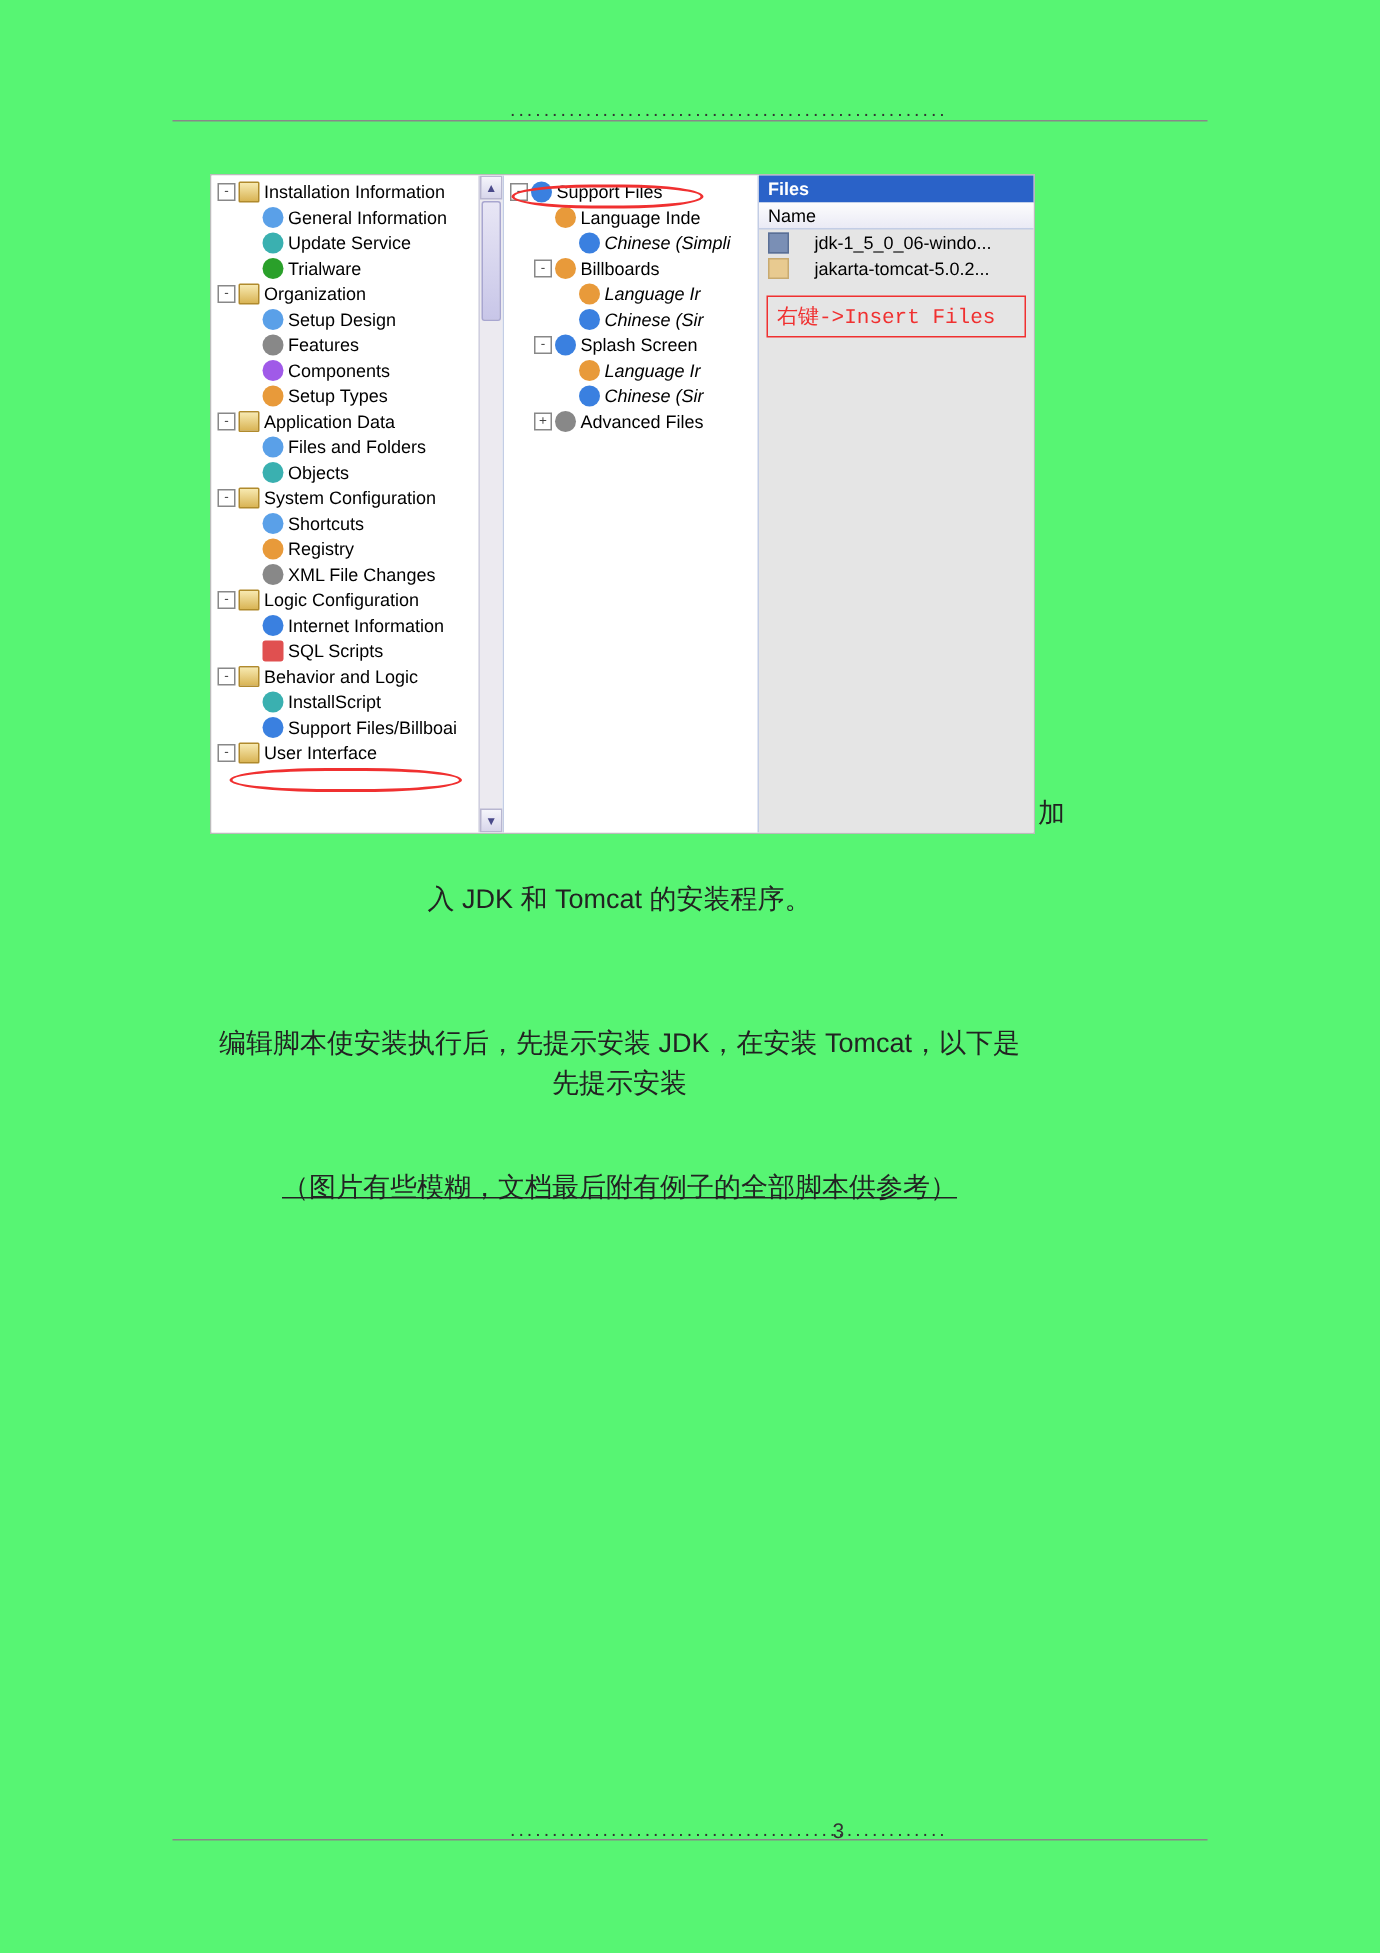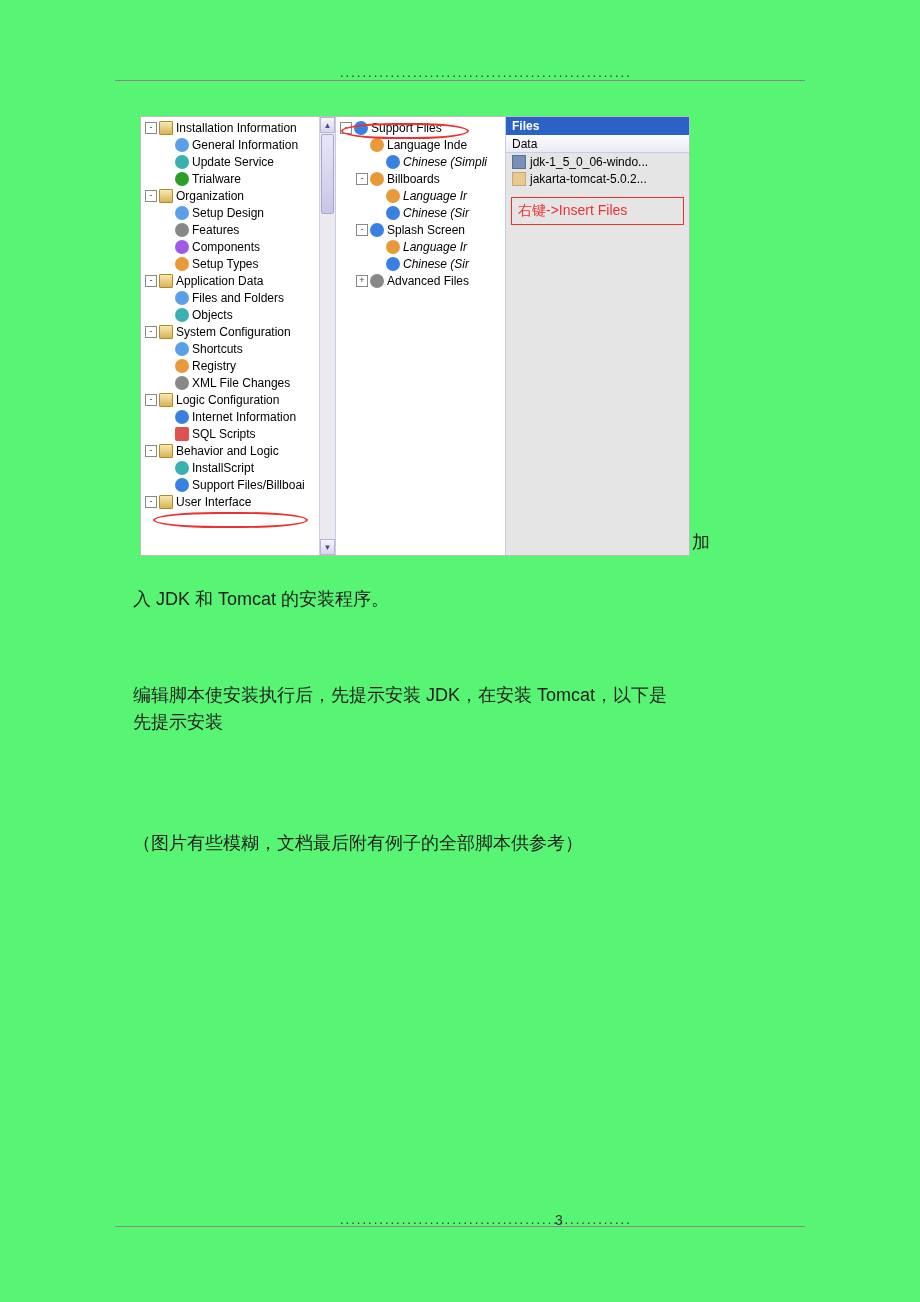--- a/index.html
+++ b/index.html
@@ -79,32 +79,32 @@
     border-bottom: 1px solid #c3cde5;
     padding: 2px 6px;
     height: 18px;
     background: linear-gradient(#fdfdfd, #eaeaf5);
     font-size: 12px;
   }
   .file-row {
     padding: 2px 6px;
     display: flex;
     align-items: center;
-    gap: 4px;
+    gap: 17px;
     height: 17px;
   }
   .file-icon {
     width: 14px; height: 14px;
     display: inline-block;
   }
   .annotation-box {
     margin: 10px 5px 0 5px;
     border: 1px solid #f03030;
     color: #f03030;
-    font-family: Liberation Sans, sans-serif;
+    font-family: Liberation Mono, monospace;
     font-size: 14px;
     padding: 4px 6px;
   }
   .tree-row {
     display: flex;
     align-items: center;
     height: 17px;
     white-space: nowrap;
     overflow: hidden;
     padding-left: 4px;
@@ -178,29 +178,30 @@
     border: 2px solid #f03030;
     border-radius: 50%/60%;
     pointer-events: none;
   }
   .body-text {
     position: absolute;
     left: 133px;
     font-size: 18px;
     color: #222;
     line-height: 2.6;
+    text-align: center;
   }
   .txt-inline-jia {
     top: 530px; left: 692px; position: absolute;
     font-size: 18px; color: #222;
   }
   .txt-1 { top: 576px; width: 560px; }
   .txt-2 { top: 672px; width: 560px; }
   .txt-3 { top: 699px; width: 560px; }
-  .txt-4 { top: 820px; width: 560px; }
+  .txt-4 { top: 768px; width: 560px; text-decoration: underline; }
   .jdk-icon { background: #7a8fb5; border: 1px solid #5a6f95; }
   .tomcat-icon { background: #e8ca90; border: 1px solid #c8aa70; }
 </style>
 </head>
 <body>
 
 <div class="page-rule-top"></div>
 <div class="dots-top">....................................................</div>
 
 <div class="screenshot-box">
@@ -383,21 +384,21 @@
           <span class="tree-toggle">+</span>
           <span class="tree-icon dot-gray"></span>
           <span>Advanced Files</span>
         </div>
       </div>
     <div class="red-ellipse-1"></div>
   </div>
 
   <div class="right-panel">
     <div class="files-header">Files</div>
-    <div class="col-header">Data</div>
+    <div class="col-header">Name</div>
     <div id="file-rows">
         <div class="file-row">
           <span class="file-icon jdk-icon"></span>
           <span>jdk-1_5_0_06-windo...</span>
         </div>
         <div class="file-row">
           <span class="file-icon tomcat-icon"></span>
           <span>jakarta-tomcat-5.0.2...</span>
         </div>
       </div>

